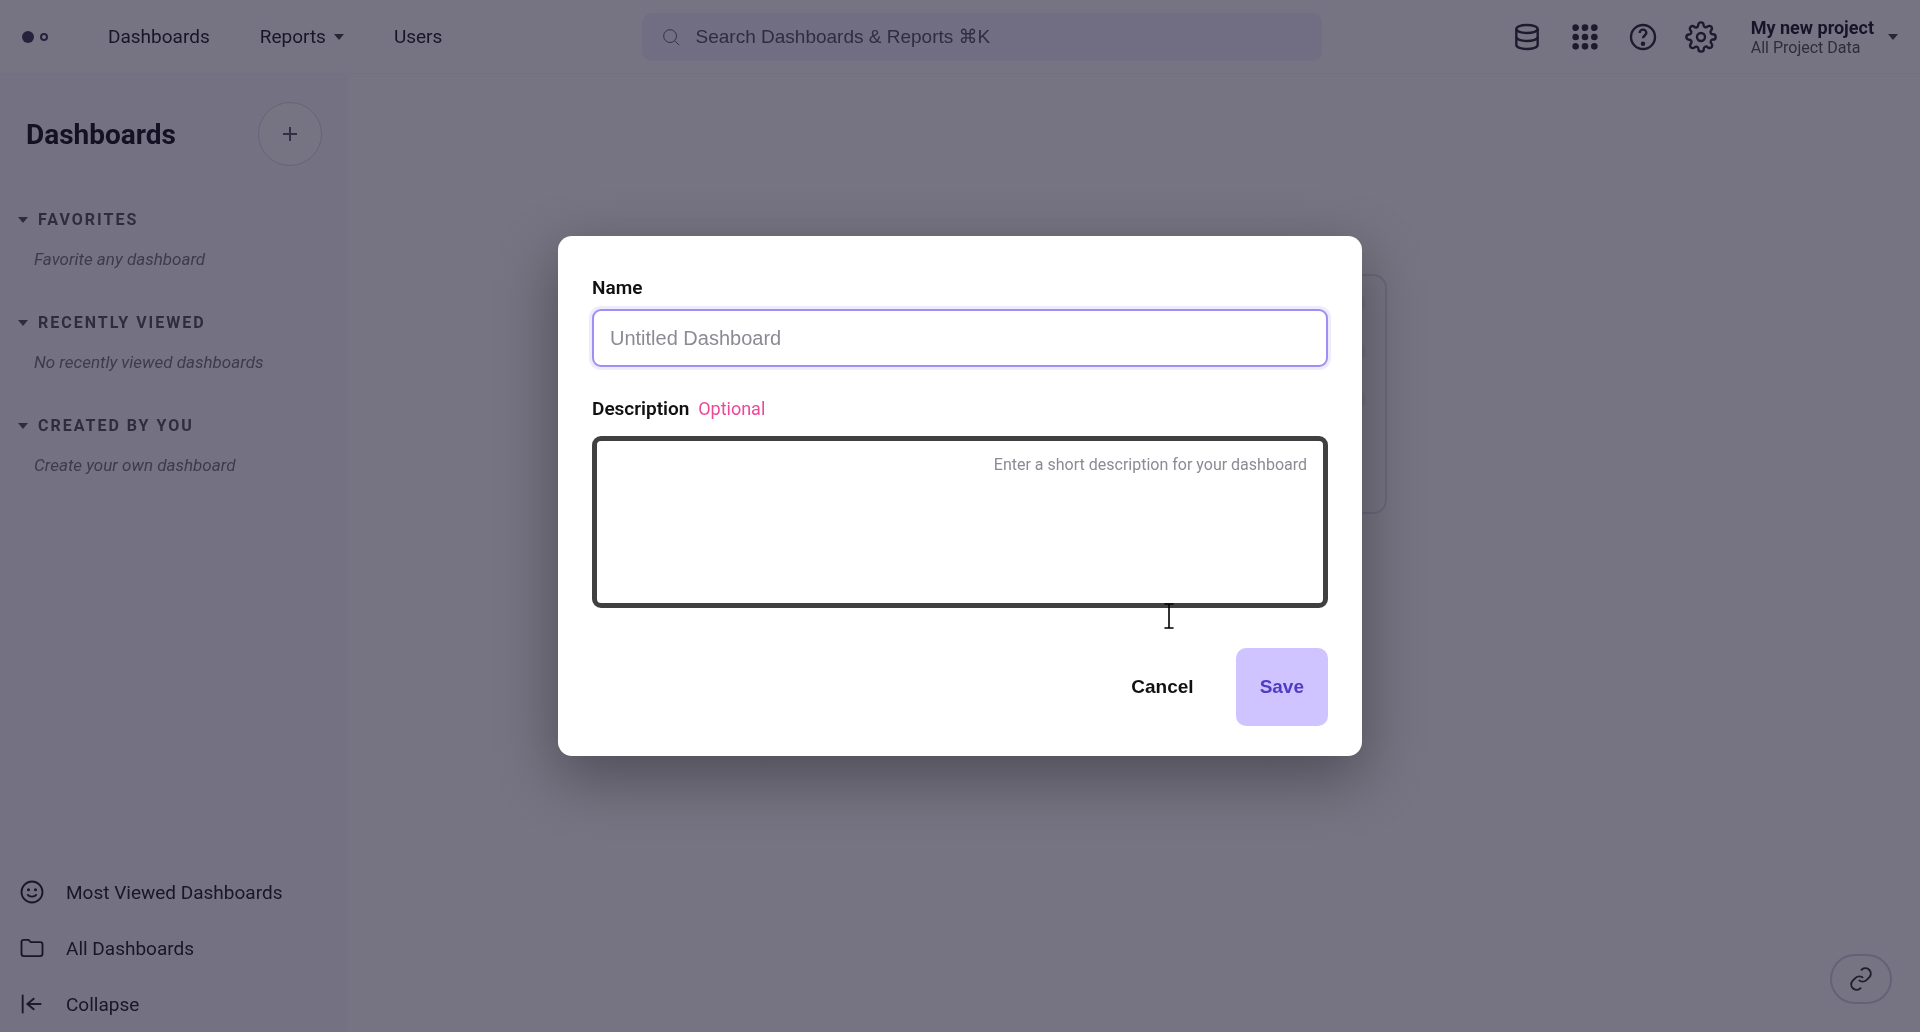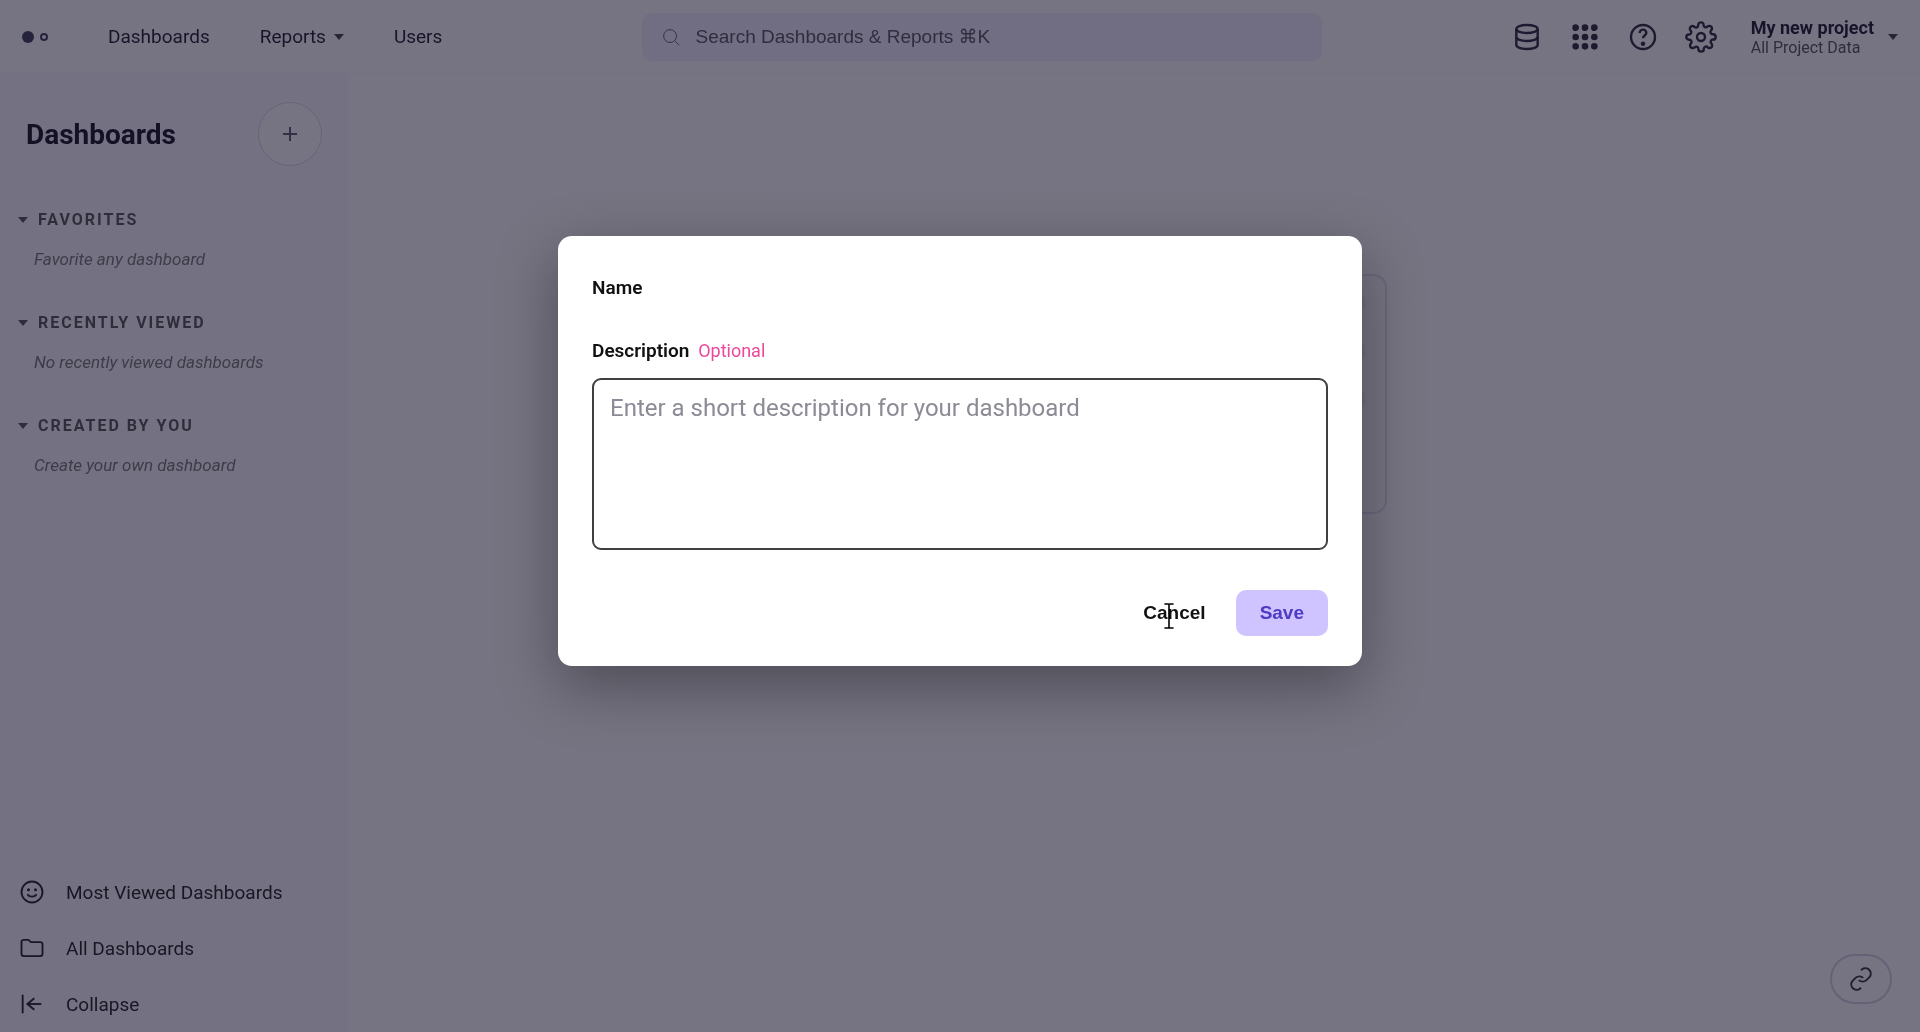--- a/index.html
+++ b/index.html
@@ -60,25 +60,25 @@
     
     .overlay { position: absolute; inset: 0; background: linear-gradient(180deg, rgba(20,15,40,0.58), rgba(20,15,40,0.58)); z-index: 10; }
 
     
     .modal { position: absolute; width: 804px; left: 558px; top: 236px; background: #fff; border-radius: 14px; z-index: 20; box-shadow: 0 20px 60px rgba(0,0,0,0.35); padding: 40px 34px 30px 34px; }
     .modal-title { font-size: 26px; font-weight: 700; color: #111; margin-bottom: 34px; }
     .field-label { font-size: 19px; font-weight: 600; color: #111; margin-bottom: 10px; display: block; }
     .field-optional { font-size: 18px; color: #ec4899; font-weight: 400; margin-left: 4px; }
     .name-input { width: 100%; height: 58px; border: 2.5px solid #a18ef2; border-radius: 9px; outline: none; padding: 0 16px; font-size: 20px; color: #333; box-shadow: 0 0 0 3px rgba(161,142,242,0.18); }
     .name-input::placeholder { color: #8c8a95; }
-    .desc-input { width: 100%; height: 172px; border: 2px solid #404040; border-radius: 9px; outline: none; padding: 14px 16px; font-size: 24px; color: #333; resize: none; margin-top: 6px; font-family: inherit; }
+    .desc-input { width: 100%; height: 172px; border: 5px solid #404040; border-radius: 9px; outline: none; padding: 14px 16px; font-size: 16px; color: #333; resize: none; margin-top: 6px; font-family: inherit; text-align: right; }
     .desc-input::placeholder { color: #8c8a95; }
-    .modal-footer { display: flex; justify-content: flex-end; gap: 8px; margin-top: 36px; align-items: center; }
+    .modal-footer { display: flex; justify-content: flex-end; gap: 20px; margin-top: 36px; align-items: center; }
     .btn-cancel { font-size: 19px; font-weight: 600; color: #111; padding: 12px 22px; background: none; border: none; cursor: pointer; border-radius: 8px; }
-    .btn-save { font-size: 19px; font-weight: 600; color: #4e3cc5; padding: 12px 24px; background: #cfc4ff; border: none; cursor: pointer; border-radius: 10px; }
+    .btn-save { font-size: 19px; font-weight: 600; color: #4e3cc5; padding: 28px 24px; background: #cfc4ff; border: none; cursor: pointer; border-radius: 10px; }
 
     
     .text-cursor { position: absolute; left: 1159px; top: 602px; z-index: 30; pointer-events: none; }
 
     
     .fab { position: absolute; right: 28px; bottom: 28px; width: 62px; height: 50px; border-radius: 26px; border: 2px solid #d6d2e4; background: #fff; display: flex; align-items: center; justify-content: center; z-index: 5; }
     .fab svg { width: 26px; height: 26px; stroke: #333; stroke-width: 1.8; fill: none; }
   </style>
 </head>
 <body>
@@ -245,20 +245,21 @@
         </svg>
     </div>
   </div>
 </div>
 
 <div class="overlay"></div>
 
 <div class="modal">
 
   <label class="field-label">Name</label>
+  <input class="name-input" placeholder="Untitled Dashboard" style="">
 
   <div style="height:30px"></div>
 
   <label class="field-label">
     <span>Description</span>
     <span class="field-optional">Optional</span>
   </label>
   <textarea class="desc-input" placeholder="Enter a short description for your dashboard" style=""></textarea>
 
   <div class="modal-footer">

